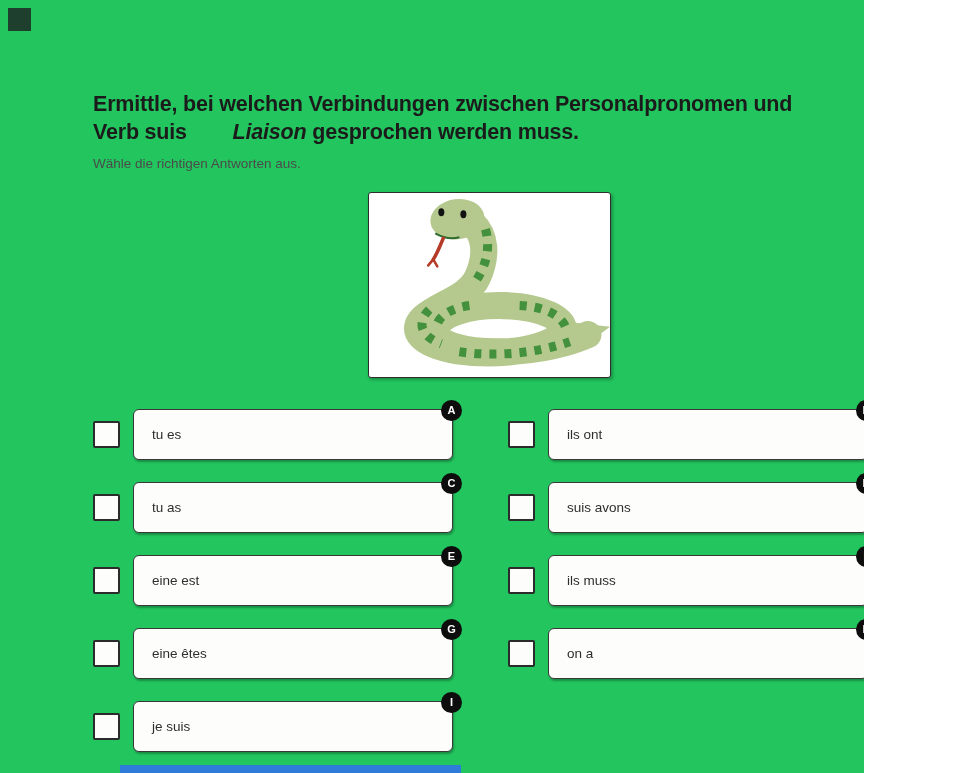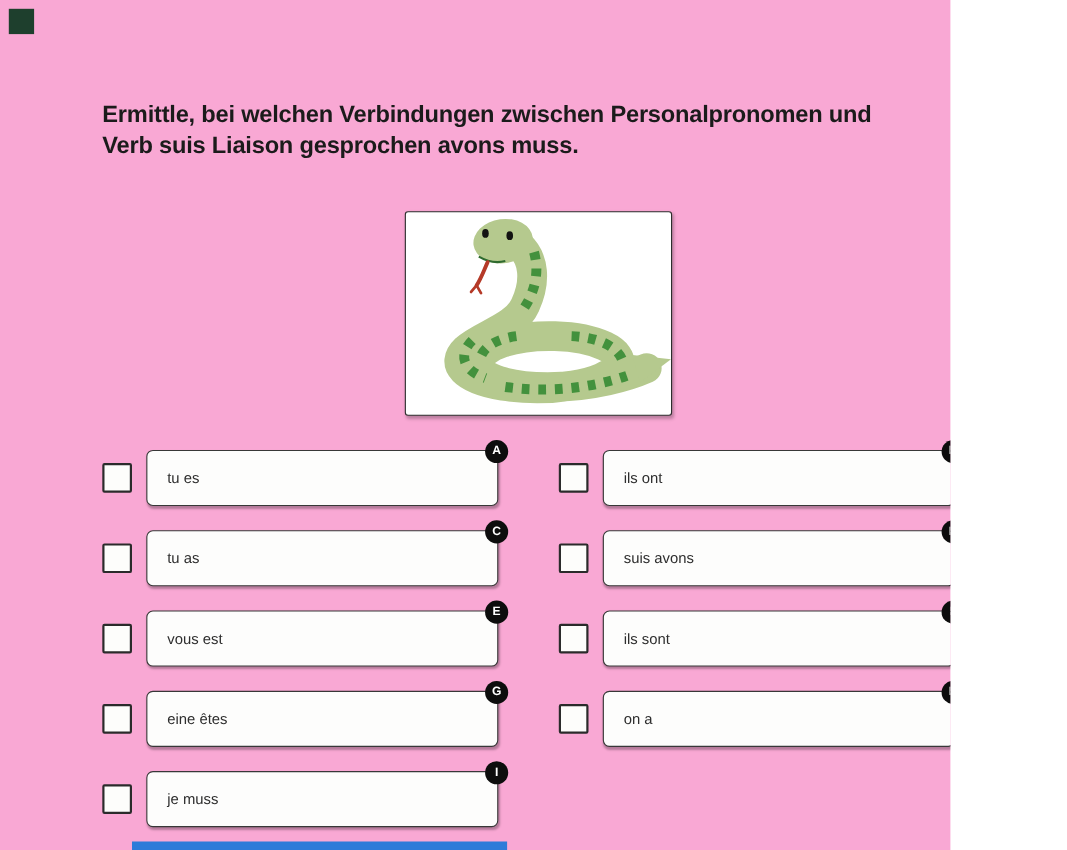--- a/index.html
+++ b/index.html
@@ -1,31 +1,31 @@
 <!DOCTYPE html>
 <html><head>
 <meta charset="utf-8">
 <style>
   html,body{margin:0;padding:0;}
   body{font-family:"Liberation Sans",sans-serif;}
   .stage{
     position:relative;width:864px;height:773px;
-    background:#f9a8d4;overflow:hidden;
+    background:#22c55e;overflow:hidden;
   }
   
   .corner-square{position:absolute;left:8px;top:8px;width:23px;height:23px;background:#1e3f2d;}
   .progress-bar{position:absolute;left:120px;top:765px;width:341px;height:8px;background:#2e7bd9;}
 
   
   .title{
     position:absolute;left:93px;top:90px;width:730px;
     font-size:21.5px;font-weight:700;color:#1b1b1b;
     line-height:28px;letter-spacing:-0.2px;
   }
-  .title .it{}
+  .title .it{font-style:italic;margin-left:40px;}
   .subtitle{
     position:absolute;left:93px;top:156px;
     font-size:13.5px;color:#4b4b4b;
   }
 
   
   .image-card{
     position:absolute;left:368px;top:192px;width:243px;height:186px;
     background:#ffffff;border:1.5px solid #2d2d2d;border-radius:3px;
     box-shadow:1.5px 2px 3px rgba(0,0,0,.25);
@@ -60,23 +60,24 @@
 </style>
 </head>
 <body>
 
 <div class="stage">
 
   <div class="corner-square"></div>
 
   <div class="title">
     <span>Ermittle, bei welchen Verbindungen zwischen Personalpronomen und</span><br>
-    <span>Verb suis </span><span class="it">Liaison</span><span> gesprochen avons muss.</span>
+    <span>Verb suis </span><span class="it">Liaison</span><span> gesprochen werden muss.</span>
   </div>
 
+  <div class="subtitle">Wähle die richtigen Antworten aus.</div>
 
   <div class="image-card">
     <svg viewBox="0 0 240 183">
 
       <path d="M103 30 C116 42 118 62 108 84 C99 104 70 110 54 124 C40 137 52 151 88 157 C130 163 180 156 192 139 C199 126 172 113 135 112 C98 111 68 121 66 136 C64 150 95 159 135 158 C170 157 200 149 218 141" fill="none" stroke="#b5c98e" stroke-width="27" stroke-linecap="round"></path>
 
       <path d="M205 129 L240 133 L212 154 Z" fill="#b5c98e"></path>
 
       <g fill="none" stroke="#43913d" stroke-width="9" stroke-dasharray="7 8" stroke-linecap="butt">
         <path d="M116 36 C121 54 117 72 106 88"></path>
@@ -133,29 +134,29 @@
       <span class="checkbox"></span>
       <div class="answer-box">
         <span>suis avons</span>
         <span class="badge">D</span>
       </div>
     </div>
 
     <div class="option">
       <span class="checkbox"></span>
       <div class="answer-box">
-        <span>vous est</span>
+        <span>eine est</span>
         <span class="badge">E</span>
       </div>
     </div>
 
     <div class="option">
       <span class="checkbox"></span>
       <div class="answer-box">
-        <span>ils sont</span>
+        <span>ils muss</span>
         <span class="badge">F</span>
       </div>
     </div>
 
     <div class="option">
       <span class="checkbox"></span>
       <div class="answer-box">
         <span>eine êtes</span>
         <span class="badge">G</span>
       </div>
@@ -165,21 +166,21 @@
       <span class="checkbox"></span>
       <div class="answer-box">
         <span>on a</span>
         <span class="badge">H</span>
       </div>
     </div>
 
     <div class="option">
       <span class="checkbox"></span>
       <div class="answer-box">
-        <span>je muss</span>
+        <span>je suis</span>
         <span class="badge">I</span>
       </div>
     </div>
 
   </div>
 
   <div class="progress-bar"></div>
 
 </div>
 

